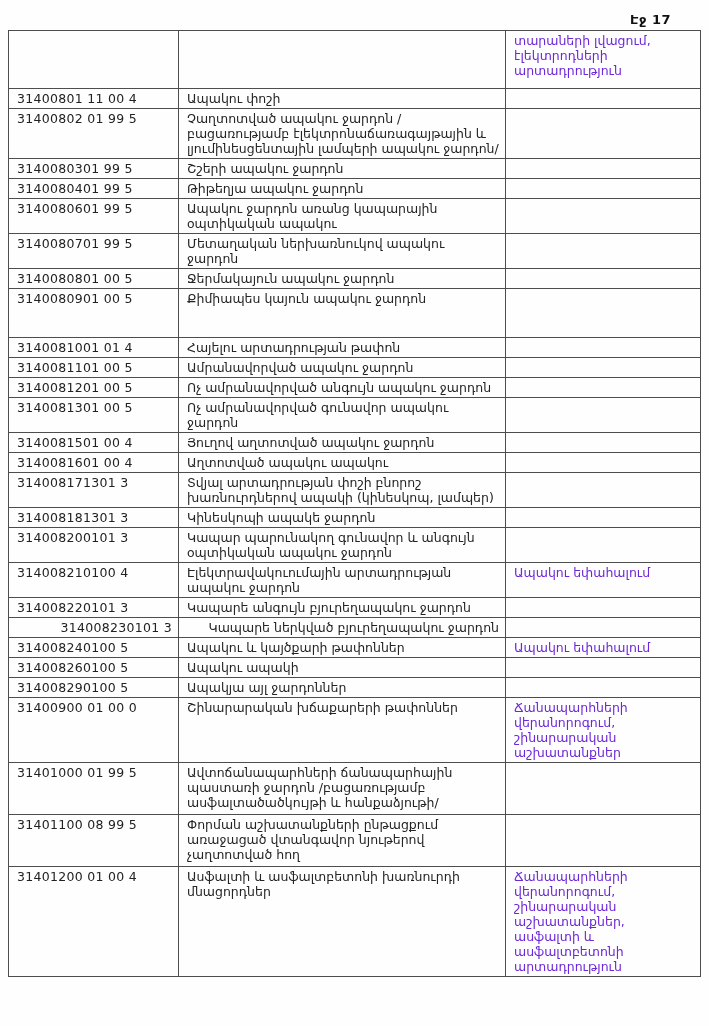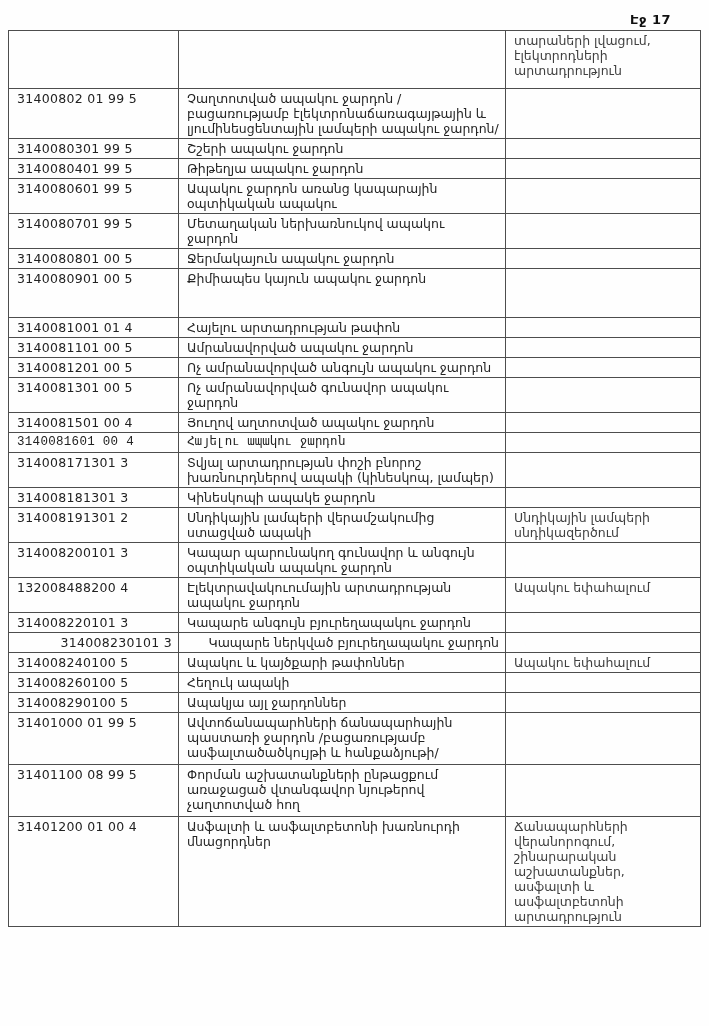--- a/index.html
+++ b/index.html
@@ -41,40 +41,45 @@
     padding: 2px 6px 2px 8px;
     overflow: hidden;
   }
   td.code-cell {
     padding-left: 20px;
     white-space: nowrap;
     letter-spacing: 0.3px;
     color: #222;
   }
   td.desc-cell { color: #242424; }
-  td.usage-cell { color: #404040; }
+  td.usage-cell { color: #6d28d9; }
 </style>
 </head>
 <body>
 
 <div class="page">
   <div class="page-label">Էջ 17</div>
 
   <table class="doc-table">
     <colgroup>
       <col style="width:170px">
       <col style="width:327px">
       <col style="width:195px">
     </colgroup>
     <tbody>
         <tr style="height: 58px;">
           <td class="code-cell"></td>
           <td class="desc-cell"></td>
           <td class="usage-cell">տարաների լվացում, էլեկտրոդների արտադրություն</td>
         </tr>
+        <tr style="height: 17px;">
+          <td class="code-cell">31400801 11 00 4</td>
+          <td class="desc-cell">Ապակու փոշի</td>
+          <td class="usage-cell"></td>
+        </tr>
         <tr style="height: 46px; padding-left: 44px;">
           <td class="code-cell">31400802 01 99 5</td>
           <td class="desc-cell">Չաղտոտված ապակու ջարդոն /բացառությամբ էլեկտրոնաճառագայթային և լյումինեսցենտային լամպերի ապակու ջարդոն/</td>
           <td class="usage-cell"></td>
         </tr>
         <tr style="height: 18px;">
           <td class="code-cell">3140080301 99 5</td>
           <td class="desc-cell">Շշերի ապակու ջարդոն</td>
           <td class="usage-cell"></td>
         </tr>
@@ -121,74 +126,74 @@
         <tr style="height: 32px;">
           <td class="code-cell">3140081301 00 5</td>
           <td class="desc-cell">Ոչ ամրանավորված գունավոր ապակու ջարդոն</td>
           <td class="usage-cell"></td>
         </tr>
         <tr style="height: 18px;">
           <td class="code-cell">3140081501 00 4</td>
           <td class="desc-cell">Յուղով աղտոտված ապակու ջարդոն</td>
           <td class="usage-cell"></td>
         </tr>
-        <tr style="height: 18px; font-family: Liberation Mono, monospace;">
+        <tr style="height: 18px;">
           <td class="code-cell">3140081601 00 4</td>
-          <td class="desc-cell">Հայելու ապակու ջարդոն</td>
+          <td class="desc-cell">Աղտոտված ապակու ապակու</td>
           <td class="usage-cell"></td>
         </tr>
         <tr style="height: 34px;">
           <td class="code-cell">314008171301 3</td>
           <td class="desc-cell">Տվյալ արտադրության փոշի բնորոշ խառնուրդներով ապակի (կինեսկոպ, լամպեր)</td>
           <td class="usage-cell"></td>
         </tr>
         <tr style="height: 18px;">
           <td class="code-cell">314008181301 3</td>
           <td class="desc-cell">Կինեսկոպի ապակե ջարդոն</td>
           <td class="usage-cell"></td>
         </tr>
         <tr style="height: 34px;">
-          <td class="code-cell">314008191301 2</td>
-          <td class="desc-cell">Սնդիկային լամպերի վերամշակումից ստացված ապակի</td>
-          <td class="usage-cell">Սնդիկային լամպերի սնդիկազերծում</td>
-        </tr>
-        <tr style="height: 34px;">
           <td class="code-cell">314008200101 3</td>
           <td class="desc-cell">Կապար պարունակող գունավոր և անգույն օպտիկական ապակու ջարդոն</td>
           <td class="usage-cell"></td>
         </tr>
         <tr style="height: 34px;">
-          <td class="code-cell">132008488200 4</td>
+          <td class="code-cell">314008210100 4</td>
           <td class="desc-cell">Էլեկտրավակուումային արտադրության ապակու ջարդոն</td>
           <td class="usage-cell">Ապակու եփահալում</td>
         </tr>
         <tr style="height: 18px;">
           <td class="code-cell">314008220101 3</td>
           <td class="desc-cell">Կապարե անգույն բյուրեղապակու ջարդոն</td>
           <td class="usage-cell"></td>
         </tr>
         <tr style="height: 18px; text-align: right;">
           <td class="code-cell">314008230101 3</td>
           <td class="desc-cell">Կապարե ներկված բյուրեղապակու ջարդոն</td>
           <td class="usage-cell"></td>
         </tr>
         <tr style="height: 18px; padding-left: 22px;">
           <td class="code-cell">314008240100 5</td>
           <td class="desc-cell">Ապակու և կայծքարի թափոններ</td>
           <td class="usage-cell">Ապակու եփահալում</td>
         </tr>
         <tr style="height: 18px;">
           <td class="code-cell">314008260100 5</td>
-          <td class="desc-cell">Հեղուկ ապակի</td>
+          <td class="desc-cell">Ապակու ապակի</td>
           <td class="usage-cell"></td>
         </tr>
         <tr style="height: 18px;">
           <td class="code-cell">314008290100 5</td>
           <td class="desc-cell">Ապակյա այլ ջարդոններ</td>
           <td class="usage-cell"></td>
+        </tr>
+        <tr style="height: 64px;">
+          <td class="code-cell">31400900 01 00 0</td>
+          <td class="desc-cell">Շինարարական խճաքարերի թափոններ</td>
+          <td class="usage-cell">Ճանապարհների վերանորոգում, շինարարական աշխատանքներ</td>
         </tr>
         <tr style="height: 52px;">
           <td class="code-cell">31401000 01 99 5</td>
           <td class="desc-cell">Ավտոճանապարհների ճանապարհային պաստառի ջարդոն /բացառությամբ ասֆալտածածկույթի և հանքաձյութի/</td>
           <td class="usage-cell"></td>
         </tr>
         <tr style="height: 52px; padding-left: 40px;">
           <td class="code-cell">31401100 08 99 5</td>
           <td class="desc-cell">Փորման աշխատանքների ընթացքում առաջացած վտանգավոր նյութերով չաղտոտված հող</td>
           <td class="usage-cell"></td>

